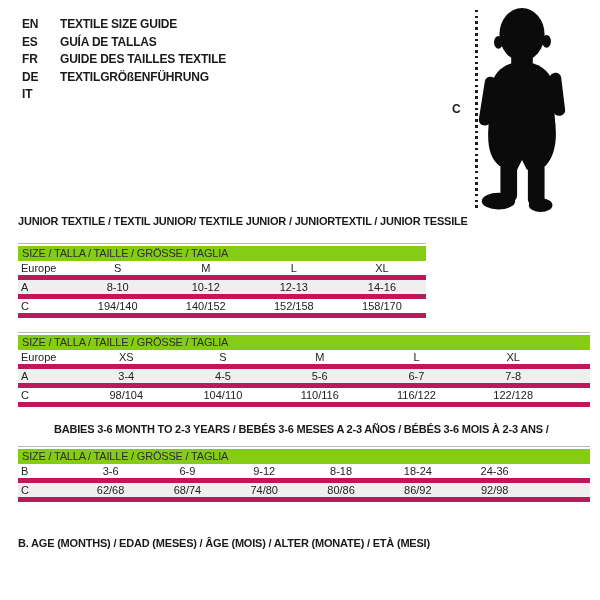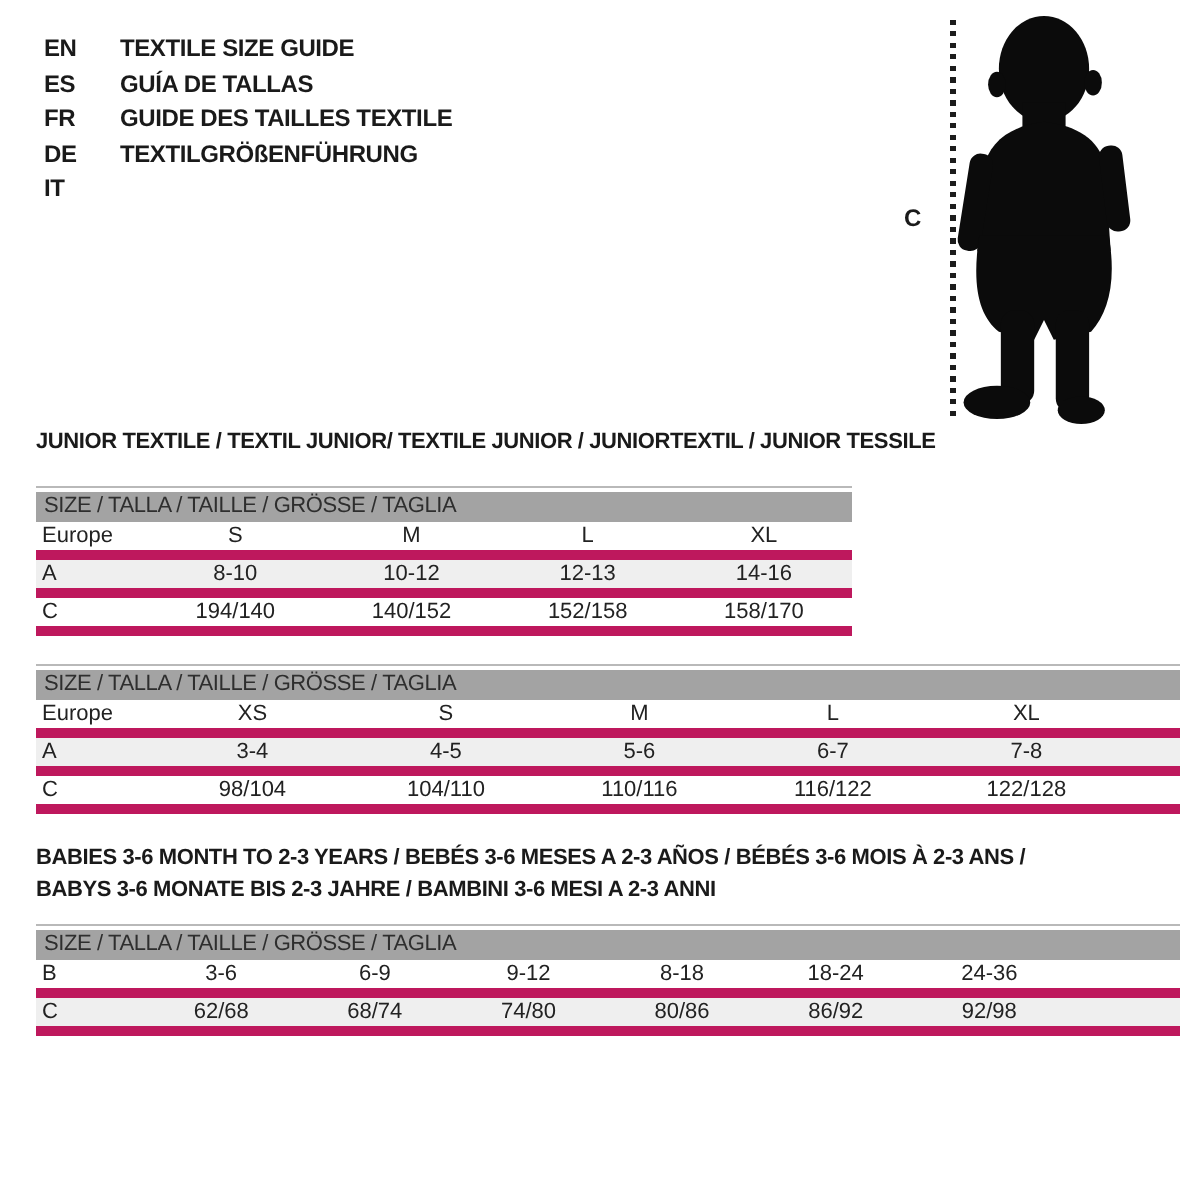--- a/index.html
+++ b/index.html
@@ -14,21 +14,21 @@
   .fig-label{position:absolute;left:452px;top:102px;font-size:12px;font-weight:bold;}
   .dash-line{position:absolute;left:475px;top:10px;width:2.5px;height:198px;
     background:repeating-linear-gradient(to bottom,#1c1c1c 0 2.5px,transparent 2.5px 5.75px);}
   .baby{position:absolute;left:472px;top:6px;width:100px;height:206px;}
 
   
   .section{position:absolute;left:18px;}
   .sec-title{font-size:11px;font-weight:bold;line-height:15px;letter-spacing:-0.2px;white-space:nowrap;}
   .sub{font-size:8px;vertical-align:-2px;}
   .bar-rule{height:1px;background:#b9b9b9;margin-top:14px;}
-  .size-bar{height:15px;background:#a3a3a3;margin-top:2px;font-size:11px;color:#2e2e2e;
+  .size-bar{height:15px;background:#84cc16;margin-top:2px;font-size:11px;color:#2e2e2e;
     line-height:15px;padding-left:4px;letter-spacing:-0.2px;}
   table.tbl{width:100%;border-collapse:collapse;table-layout:fixed;font-size:11px;color:#222;}
   .tbl td{height:14px;line-height:14px;padding:0;text-align:center;border-bottom:5px solid #be185d;
     white-space:nowrap;overflow:hidden;}
   .tbl td:first-child{text-align:left;padding-left:3px;}
   .tbl tr:nth-child(even){background:#efefef;}
   .t1 td:nth-child(1){width:13%;}
   .t1 td:nth-child(n+2){width:21.75%;}
   .t2 td:nth-child(1){width:10%;}
   .t2 td:nth-child(n+2){width:17%;}
@@ -138,22 +138,21 @@
             <td>110/116</td>
             <td>116/122</td>
             <td>122/128</td>
             <td></td>
           </tr>
         </tbody>
     </table>
   </div>
 
   <div class="section" style="top:421px;width:572px;">
-    <div class="sec-title" style="line-height:16px;">BABIES 3-6 MONTH TO 2-3 YEARS / BEBÉS 3-6 MESES A 2-3 AÑOS / BÉBÉS 3-6 MOIS À 2-3 ANS /</div>
-    <div class="sec-title" style="line-height:16px;">BABYS 3-6 MONATE BIS 2-3 JAHRE / BAMBINI 3-6 MESI A 2-3 ANNI</div>
+    <div class="sec-title" style="line-height:16px;margin-left:36px;">BABIES 3-6 MONTH TO 2-3 YEARS / BEBÉS 3-6 MESES A 2-3 AÑOS / BÉBÉS 3-6 MOIS À 2-3 ANS /</div>
     <div class="bar-rule" style="margin-top:9px;"></div>
     <div class="size-bar">SIZE / TALLA / TAILLE / GRÖSSE / TAGLIA</div>
     <table class="tbl t3">
       <tbody>
           <tr>
             <td>B</td>
             <td>3-6</td>
             <td>6-9</td>
             <td>9-12</td>
             <td>8-18</td>
@@ -169,15 +168,16 @@
             <td>80/86</td>
             <td>86/92</td>
             <td>92/98</td>
             <td></td>
           </tr>
         </tbody>
     </table>
   </div>
 
   <div class="legend">
+    <div>B. AGE (MONTHS) / EDAD (MESES) / ÂGE (MOIS) / ALTER (MONATE) / ETÀ (MESI)</div>
   </div>
 
 </div>
 
 </body></html>

